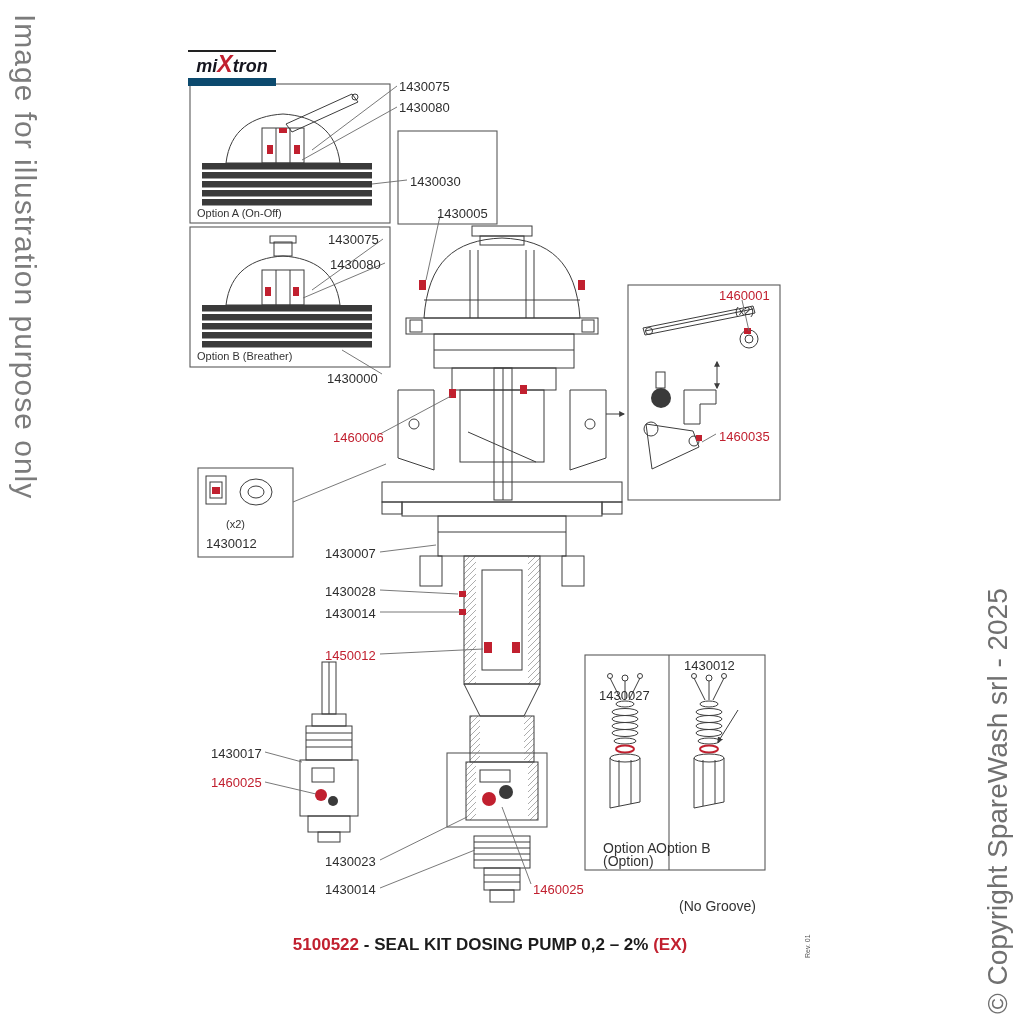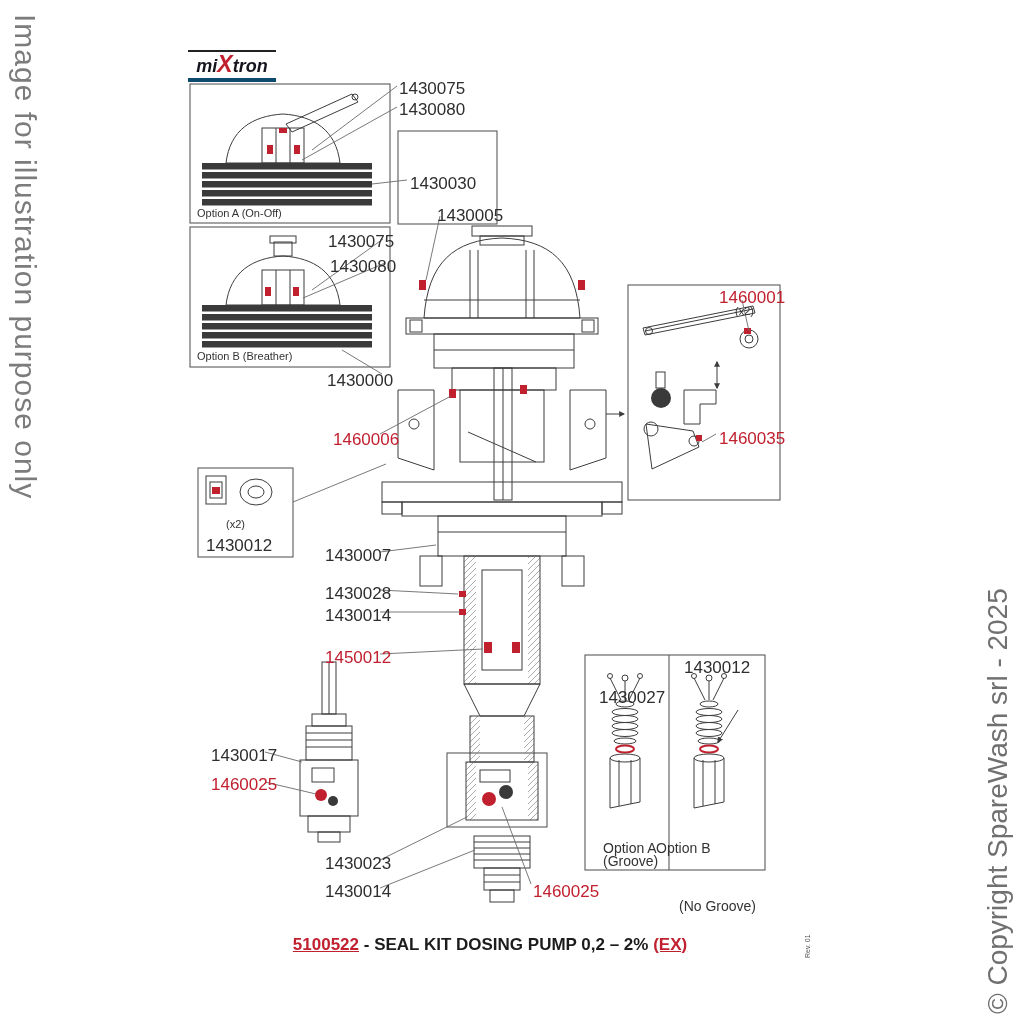--- a/index.html
+++ b/index.html
@@ -6,36 +6,36 @@
   .page{position:relative;width:1024px;height:1024px;background:#ffffff;overflow:hidden;
         font-family:"Liberation Sans",sans-serif;}
   svg.art{position:absolute;left:0;top:0;}
   .frame{fill:none;stroke:#5a5a5a;stroke-width:1.1;}
   .ln{fill:none;stroke:#3d3d3d;stroke-width:1;}
   .leader{fill:none;stroke:#6a6a6a;stroke-width:0.9;}
   .dark{fill:#3a3a3a;stroke:none;}
   .red-mark{fill:var(--red);stroke:none;}
   .red-stroke{fill:none;stroke:var(--red);stroke-width:2;}
   .hatchfill{fill:url(#hatch);stroke:none;}
-  .label{position:absolute;font-size:17px;color:#2e2e2e;white-space:nowrap;}
+  .label{position:absolute;font-size:13px;color:#2e2e2e;white-space:nowrap;}
   .label.red{color:var(--red);}
   .caption{position:absolute;font-size:11px;color:#333;white-space:nowrap;}
   .small-caption{position:absolute;font-size:14px;color:#333;white-space:nowrap;}
   .wm-left{position:absolute;left:8px;top:14px;writing-mode:vertical-rl;
            font-size:30px;color:#7c7c7c;letter-spacing:1px;}
   .wm-right{position:absolute;left:982px;top:1014px;transform:rotate(-90deg);
             transform-origin:0 0;font-size:28px;color:#707070;white-space:nowrap;}
   .logo{position:absolute;left:188px;top:50px;width:88px;text-align:center;
         font-style:italic;font-weight:bold;color:#15151f;
-        border-top:2px solid #222;border-bottom:4px solid #0c4a6e;
+        border-top:2px solid #222;border-bottom:8px solid #0c4a6e;
         padding:1px 0;font-size:18px;line-height:22px;}
   .logo .x{color:var(--red);font-size:23px;}
   .title{position:absolute;left:60px;top:935px;width:860px;text-align:center;
          font-size:17px;font-weight:bold;color:#1c1c1c;}
-  .title .accent{color:var(--red);text-decoration:underline;}
+  .title .accent{color:var(--red);}
   .rev{position:absolute;left:804px;top:958px;transform:rotate(-90deg);
        transform-origin:0 0;font-size:7px;color:#555;white-space:nowrap;}
 </style>
 </head>
 <body>
 
 <div class="page">
 
   <svg class="art" width="1024" height="1024" viewBox="0 0 1024 1024">
     <defs>
@@ -289,21 +289,21 @@
   <div class="caption" style="left:226px;top:518px;">(x2)</div>
   <div class="label" style="left:206px;top:536px;">1430012</div>
 
   <div class="label red" style="left:719px;top:288px;">1460001</div>
   <div class="caption" style="left:735px;top:305px;">(x2)</div>
   <div class="label red" style="left:719px;top:429px;">1460035</div>
 
   <div class="label" style="left:599px;top:688px;">1430027</div>
   <div class="label" style="left:684px;top:658px;">1430012</div>
   <div class="small-caption" style="left:603px;top:840px;">Option A</div>
-  <div class="small-caption" style="left:603px;top:853px;">(Groove)</div>
+  <div class="small-caption" style="left:603px;top:853px;">(Option)</div>
   <div class="small-caption" style="left:656px;top:840px;">Option B</div>
   <div class="small-caption" style="left:679px;top:898px;">(No Groove)</div>
 
   <div class="label" style="left:399px;top:79px;">1430075</div>
   <div class="label" style="left:399px;top:100px;">1430080</div>
   <div class="label" style="left:410px;top:174px;">1430030</div>
   <div class="label" style="left:437px;top:206px;">1430005</div>
   <div class="label" style="left:328px;top:232px;">1430075</div>
   <div class="label" style="left:330px;top:257px;">1430080</div>
   <div class="label" style="left:327px;top:371px;">1430000</div>

